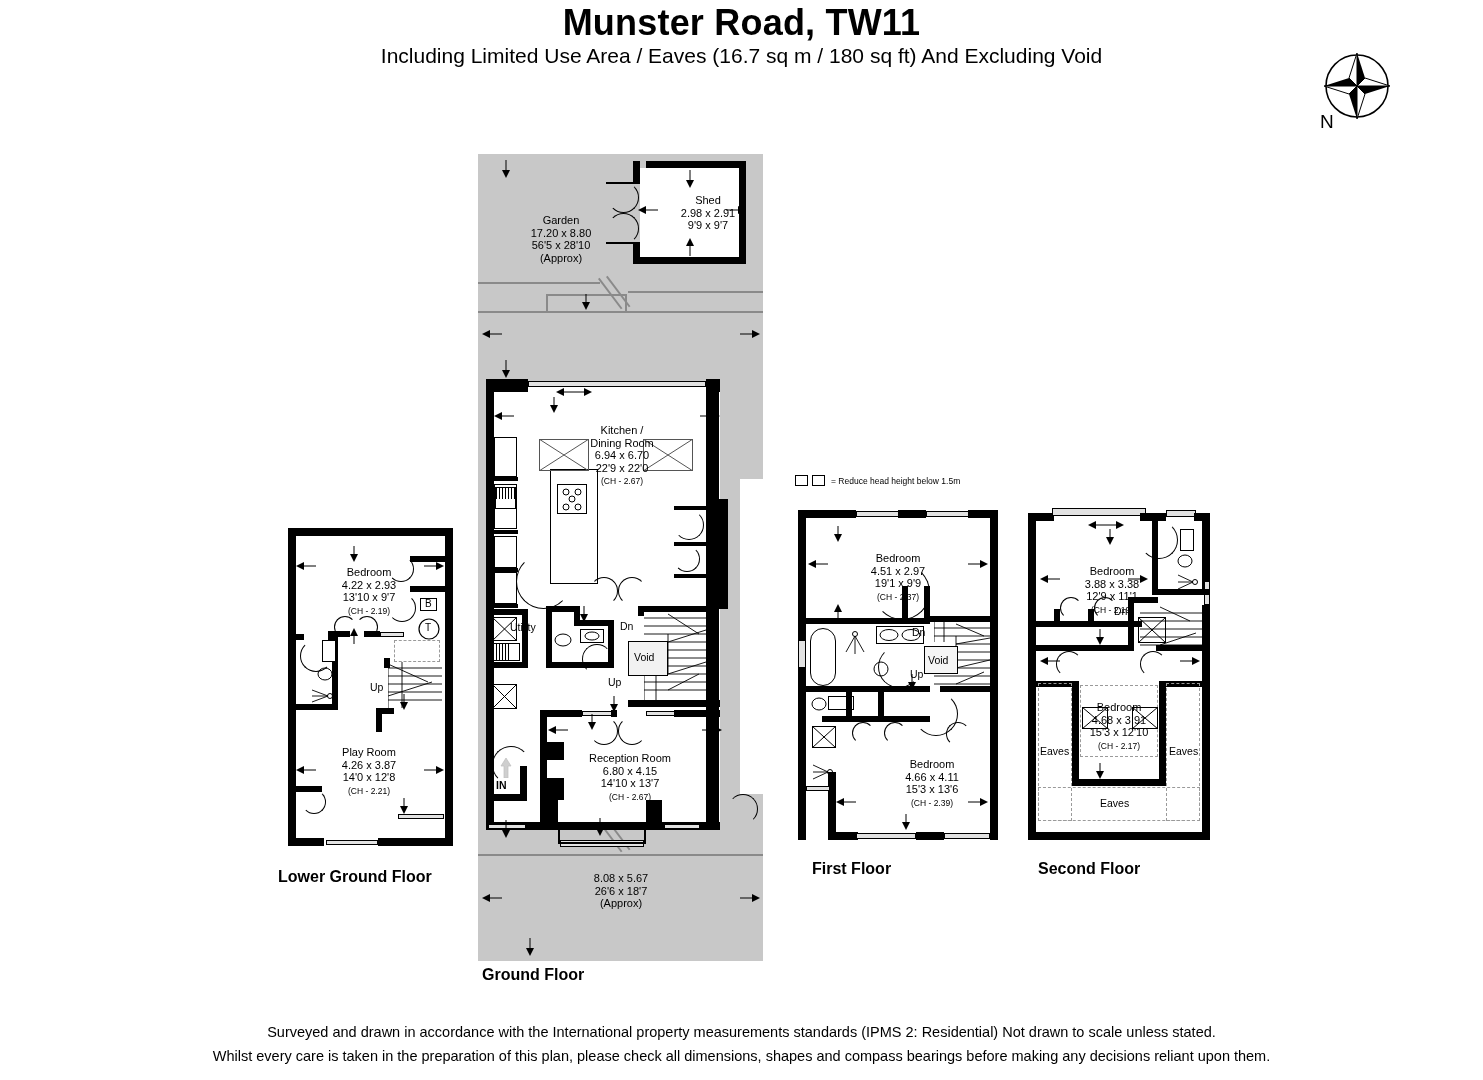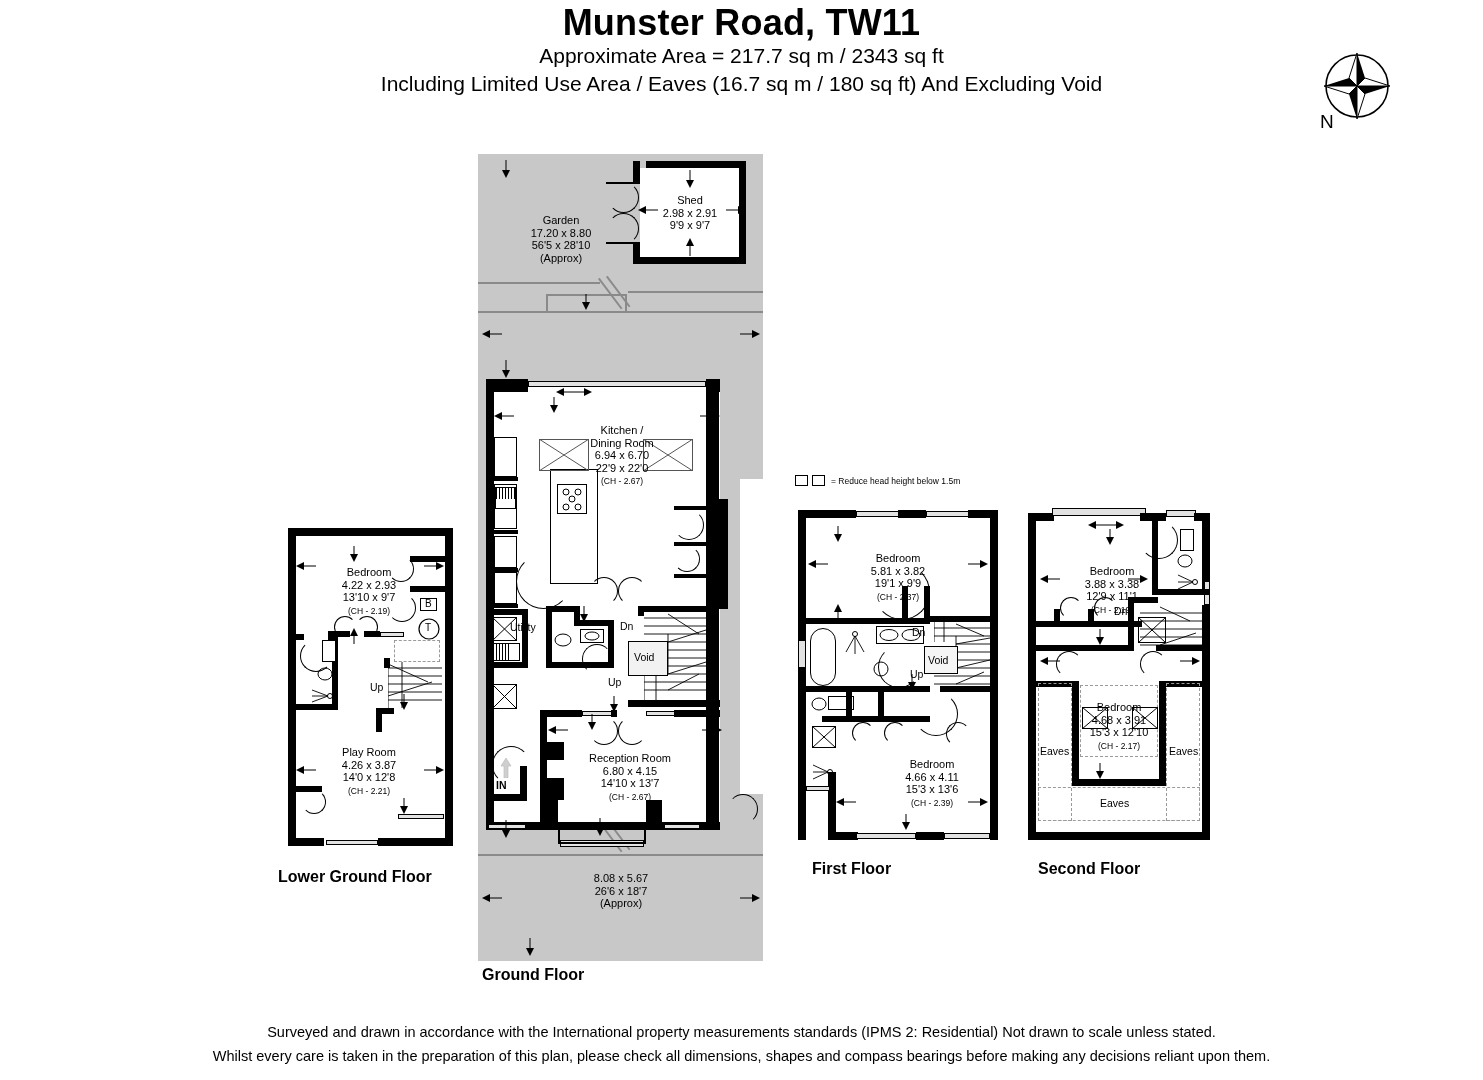--- a/index.html
+++ b/index.html
@@ -94,21 +94,20 @@
     position: absolute; left: 0; top: 1020px; width: 1483px;
     text-align: center;
   }
   #footer div { font-size: 14.5px; line-height: 24px; }
 </style>
 </head>
 <body>
 
 <div id="header">
   <div id="title">Munster Road, TW11</div>
-  <div class="subline">Approximate Area = 217.7 sq m / 2343 sq ft</div>
   <div class="subline">Including Limited Use Area / Eaves (16.7 sq m / 180 sq ft) And Excluding Void</div>
 </div>
 
 <div id="compass">
   <svg width="90" height="76" viewBox="0 0 90 76">
     <circle cx="45" cy="38" r="31" fill="none" stroke="#000" stroke-width="1.6"></circle>
 
     <polygon points="45,38 45,5 53,30" fill="#000"></polygon>
     <polygon points="45,38 45,5 37,30" fill="#fff" stroke="#000" stroke-width="1"></polygon>
     <polygon points="45,38 78,38 53,46" fill="#000"></polygon>
@@ -156,21 +155,21 @@
     <div class="wall" style="left:168px; top:7px; width:100px; height:7px;"></div>
     <div class="wall" style="left:261px; top:7px; width:7px; height:103px;"></div>
     <div class="wall" style="left:155px; top:103px; width:113px; height:7px;"></div>
     <div class="wall" style="left:155px; top:7px; width:7px; height:22px;"></div>
     <div class="wall" style="left:155px; top:88px; width:7px; height:22px;"></div>
     <div class="white" style="left:162px; top:14px; width:99px; height:89px;"></div>
     <div class="thinl" style="left:128px; top:28px; width:34px; height:2px;"></div>
     <div class="thinl" style="left:128px; top:88px; width:34px; height:2px;"></div>
     <div class="arc" style="left:130px; top:28px; width:31px; height:31px; border-top-color:transparent; border-left-color:transparent; border-bottom-color:#000; border-right-color:#000; transform:rotate(0deg);"></div>
     <div class="arc" style="left:130px; top:59px; width:31px; height:31px; border-bottom-color:transparent; border-left-color:transparent; border-top-color:#000; border-right-color:#000;"></div>
-    <div class="rlabel" style="left:170px; top:40px; width:84px;">
+    <div class="rlabel" style="left:188px; top:40px; width:84px;">
       <span class="nm">Shed</span><br>
       <span class="dm">2.98 x 2.91</span><br>
       <span class="dm">9'9 x 9'7</span>
     </div>
 
     <div class="rlabel" style="left:28px; top:60px; width:110px;">
       <span class="nm">Garden</span><br>
       <span class="dm">17.20 x 8.80</span><br>
       <span class="dm">56'5 x 28'10</span><br>
       <span class="dm">(Approx)</span>
@@ -565,21 +564,21 @@
     <div class="wall" style="left:0; top:112px; width:8px; height:46px;"></div>
     <div class="wall" style="left:0; top:158px; width:8px; height:172px;"></div>
     <div class="wall" style="left:30px; top:322px; width:30px; height:8px;"></div>
     <div class="win" style="left:58px; top:323px; width:60px; height:6px;"></div>
     <div class="wall" style="left:118px; top:322px; width:28px; height:8px;"></div>
     <div class="win" style="left:146px; top:323px; width:46px; height:6px;"></div>
     <div class="wall" style="left:30px; top:262px; width:8px; height:68px;"></div>
 
     <div class="rlabel" style="left:50px; top:42px; width:100px;">
       <span class="nm">Bedroom</span><br>
-      <span class="dm">5.81 x 3.82</span><br>
+      <span class="dm">4.51 x 2.97</span><br>
       <span class="dm">19'1 x 9'9</span><br>
       <span class="ch">(CH - 2.37)</span>
     </div>
 
     <div class="wall" style="left:8px; top:108px; width:70px; height:6px;"></div>
     <div class="wall" style="left:104px; top:76px; width:6px; height:36px;"></div>
     <div class="wall" style="left:78px; top:108px; width:54px; height:6px;"></div>
     <div class="wall" style="left:126px; top:76px; width:6px; height:38px;"></div>
     <div class="arc" style="left:76px; top:54px; width:56px; height:56px; border-top-color:transparent; border-left-color:transparent; border-bottom-color:#000; border-right-color:#000;"></div>
 

